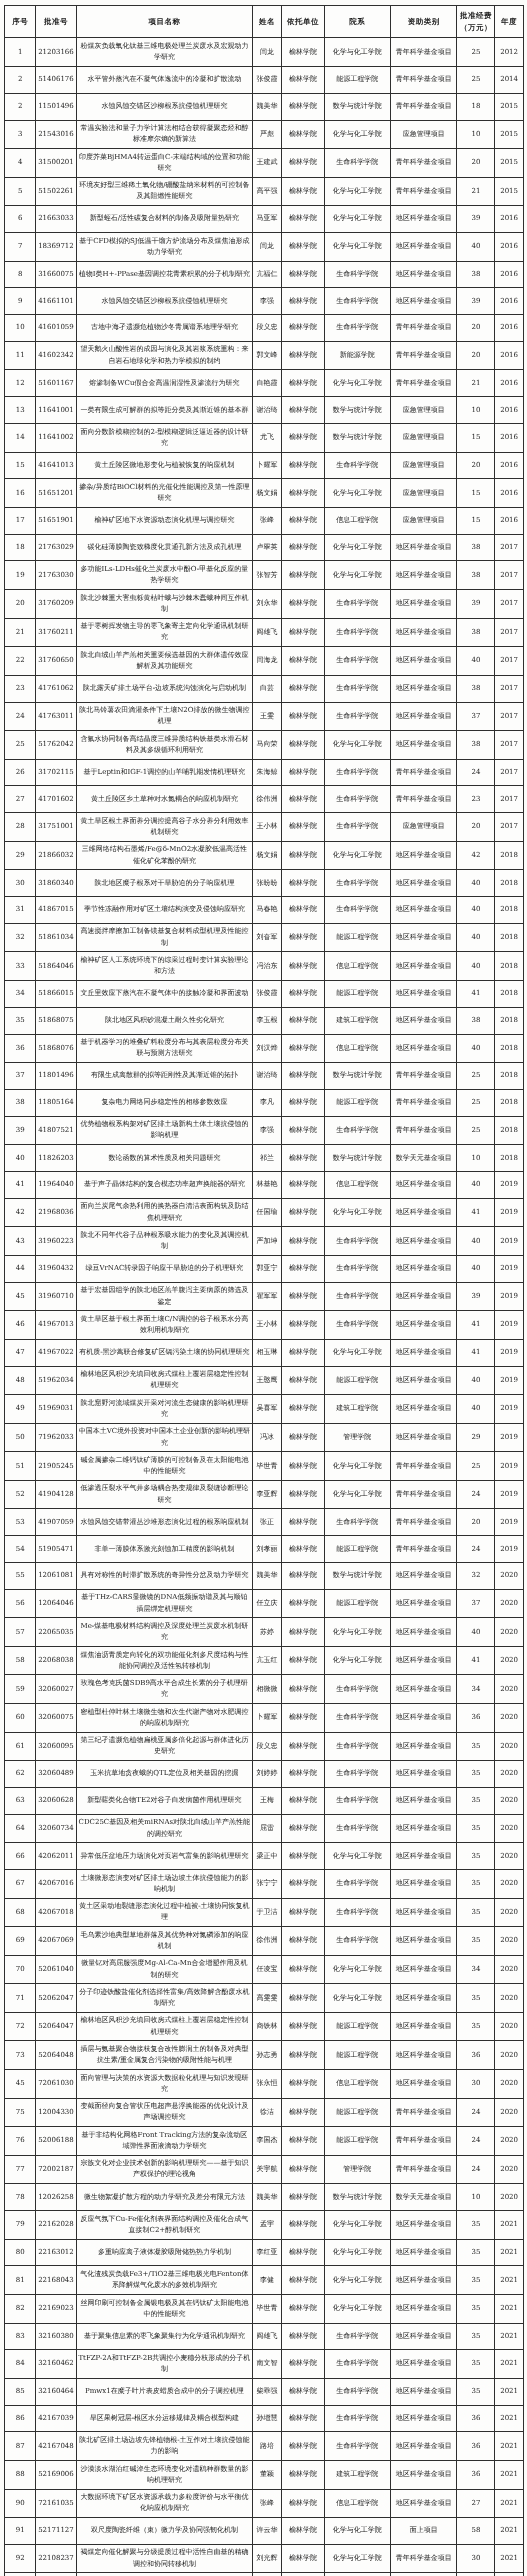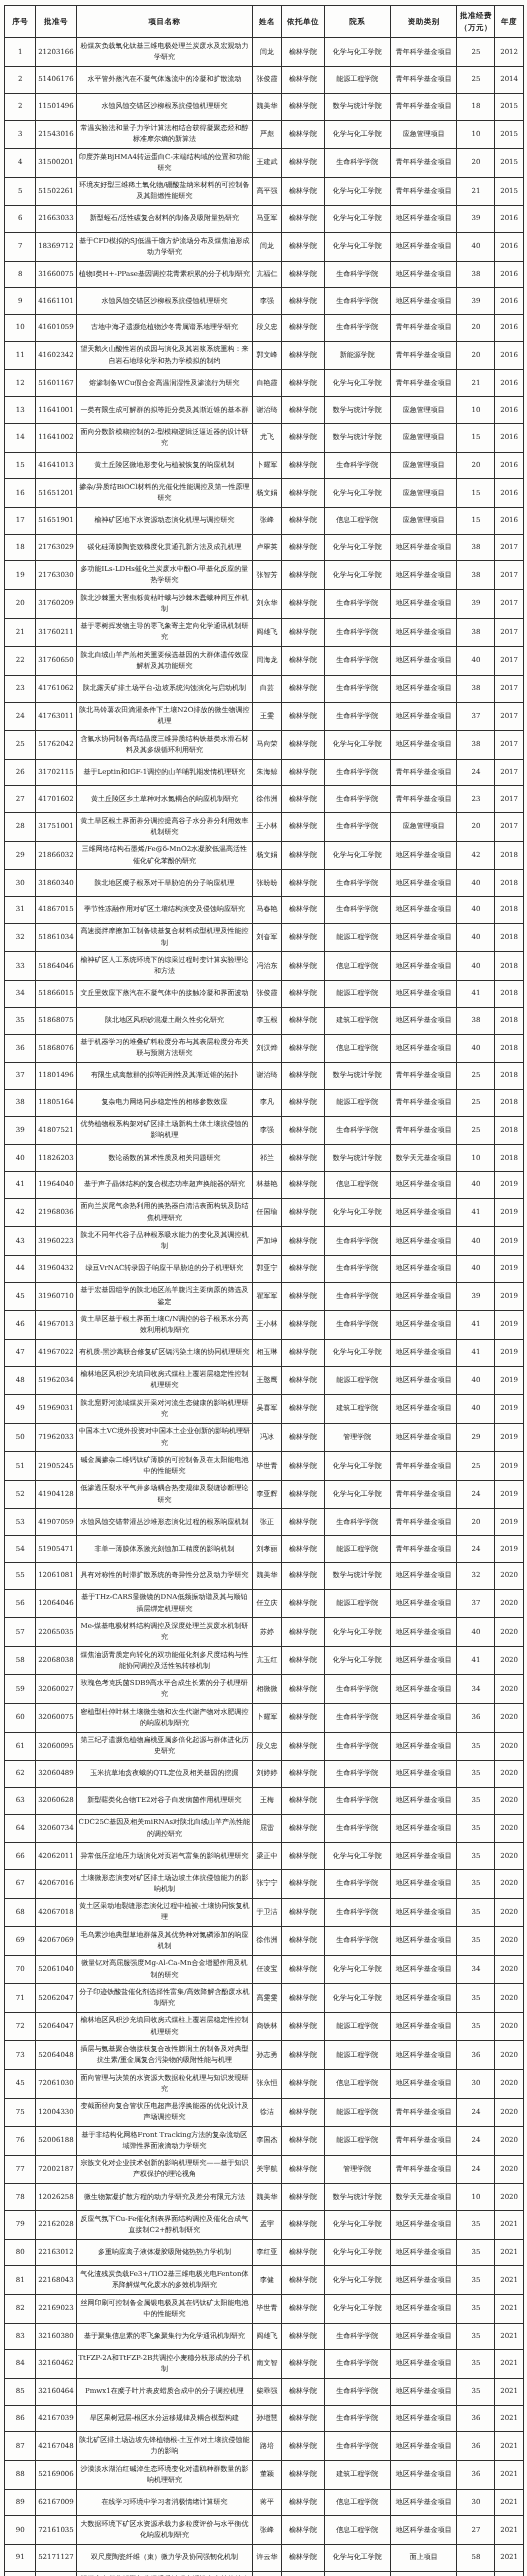--- a/index.html
+++ b/index.html
@@ -1012,31 +1012,20 @@
           <td>52169006</td>
           <td>沙漠淡水湖泊红碱淖生态环境变化对遗鸥种群数量的影响机理研究</td>
           <td>董颖</td>
           <td>榆林学院</td>
           <td>建筑工程学院</td>
           <td>地区科学基金项目</td>
           <td>36</td>
           <td>2021</td>
         </tr>
         <tr>
-          <td>89</td>
-          <td>62167009</td>
-          <td>在线学习环境中学习者消极情绪计算研究</td>
-          <td>蒋平</td>
-          <td>榆林学院</td>
-          <td>信息工程学院</td>
-          <td>地区科学基金项目</td>
-          <td>30</td>
-          <td>2021</td>
-        </tr>
-        <tr>
           <td>90</td>
           <td>72161035</td>
           <td>大数据环境下矿区水资源承载力多粒度评价与水平衡优化响应机制研究</td>
           <td>张峰</td>
           <td>榆林学院</td>
           <td>信息工程学院</td>
           <td>地区科学基金项目</td>
           <td>27</td>
           <td>2021</td>
         </tr>

